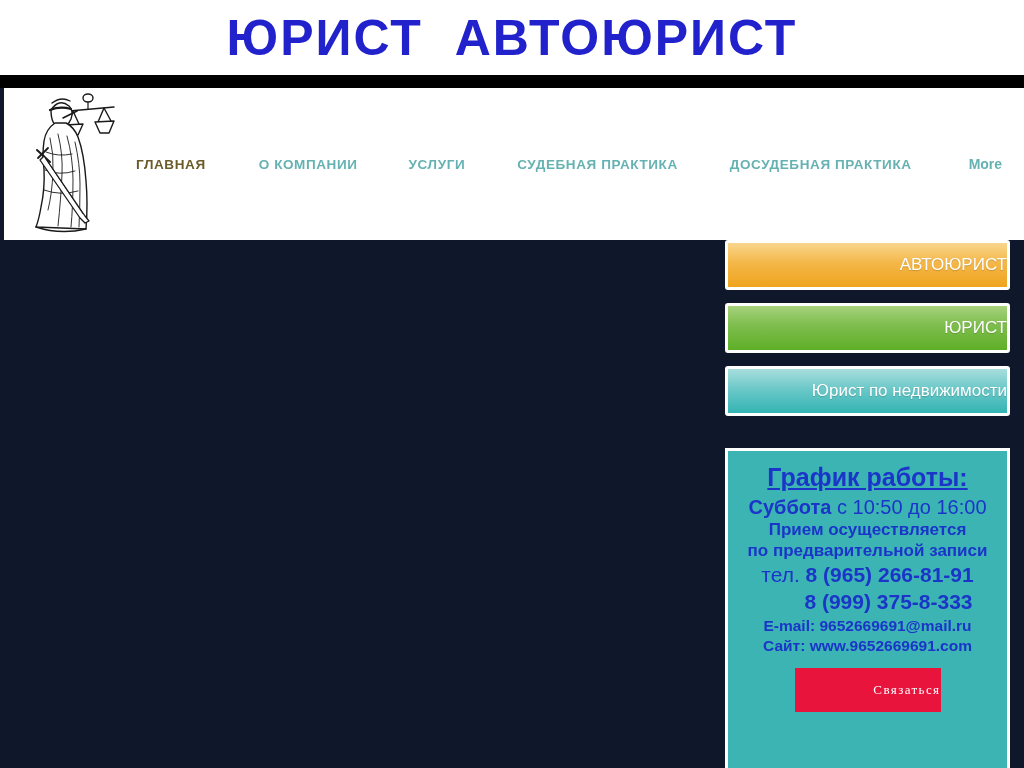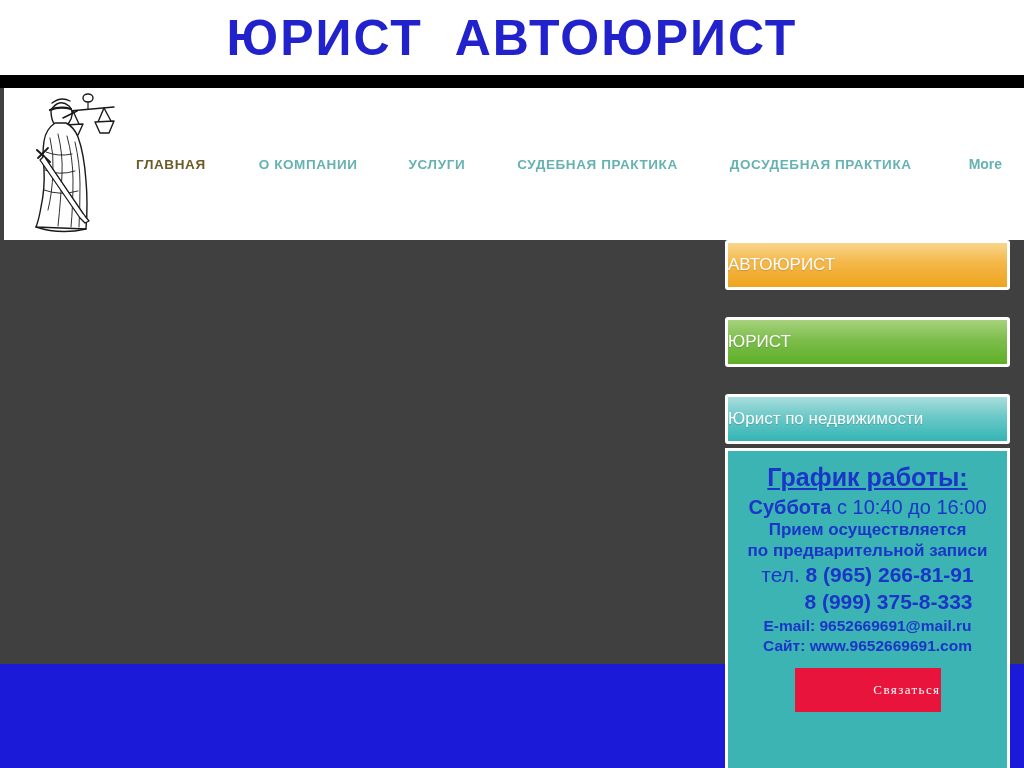--- a/index.html
+++ b/index.html
@@ -12,22 +12,22 @@
   }
 
   body {
     font-family: "Liberation Sans", sans-serif;
     background: #1a1ad8;
   }
 
   .page {
     position: relative;
     width: 1024px;
-    height: 664px;
-    background: #404040;
+    height: 768px;
+    background: #0f172a;
   }
 
   
   .banner {
     position: absolute;
     top: 0; left: 0;
     width: 1024px;
     height: 75px;
     background: #ffffff;
     display: flex;
@@ -107,27 +107,27 @@
     position: absolute;
     left: 725px;
     top: 240px;
     width: 285px;
   }
 
   .side-btn {
     display: block;
     width: 285px;
     height: 50px;
-    margin-bottom: 27px;
+    margin-bottom: 13px;
     border: 3px solid #ffffff;
     border-radius: 3px;
     color: #ffffff;
     font-size: 17px;
     font-weight: normal;
-    text-align: left;
+    text-align: right;
     line-height: 44px;
     cursor: pointer;
     text-shadow: 0 1px 1px rgba(0,0,0,0.18);
     overflow: hidden;
     white-space: nowrap;
   }
 
   .side-btn.orange {
     background: linear-gradient(to bottom, #f8d68d 0%, #f4b748 45%, #efa41f 100%);
   }
@@ -287,21 +287,21 @@
     <div class="side-btn green">ЮРИСТ</div>
     <div class="side-btn teal">Юрист по недвижимости</div>
   </div>
 
   <div class="info-panel">
 
     <div class="panel-heading">График работы:</div>
 
 
     <div class="panel-line">
-      <b>Суббота</b><span> с 10:40 до 16:00</span>
+      <b>Суббота</b><span> с 10:50 до 16:00</span>
     </div>
 
     <div class="panel-note">Прием осуществляется</div>
     <div class="panel-note">по предварительной записи</div>
 
     <div class="panel-phone">
       <span>тел. </span><b>8 (965) 266-81-91</b>
     </div>
 
     <div class="panel-phone indent">

